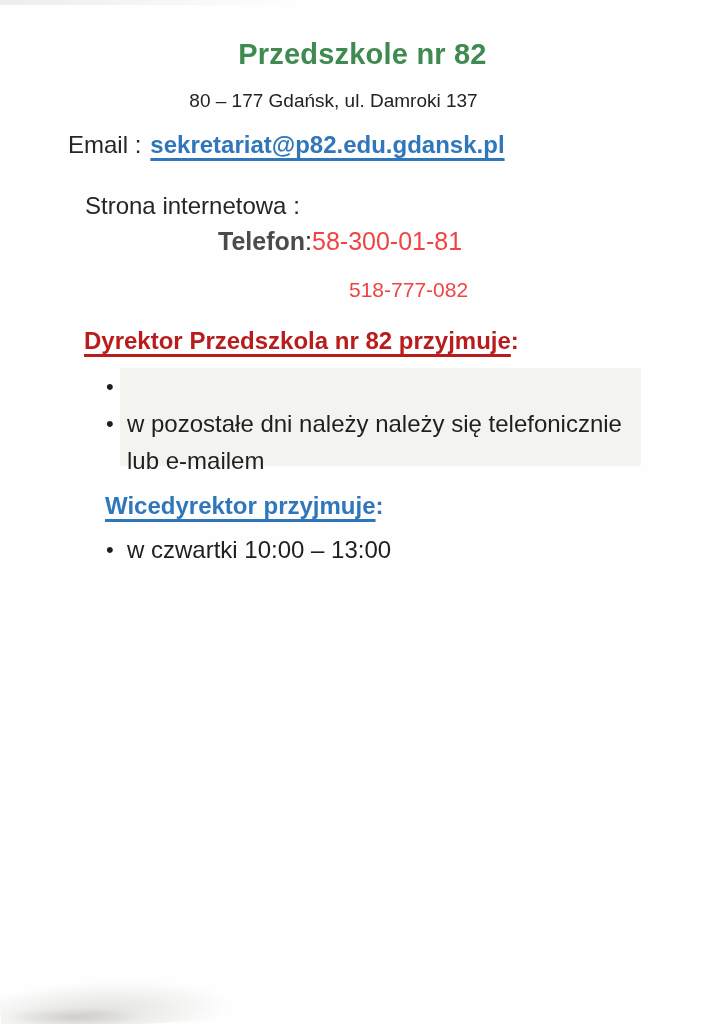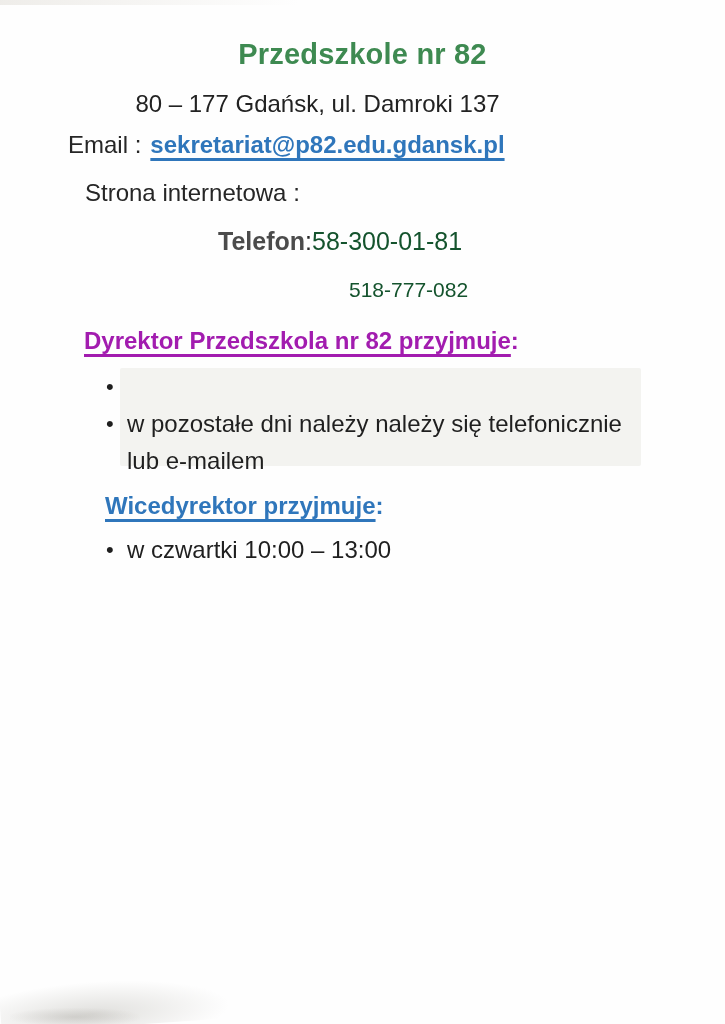--- a/index.html
+++ b/index.html
@@ -55,39 +55,39 @@
   .title {
     left: 0; top: 38px;
     width: 725px;
     text-align: center;
     font-size: 29px;
     font-weight: bold;
     letter-spacing: 0.2px;
   }
 
   .address {
-    left: 0; top: 90px;
+    left: 16px; top: 90px;
     width: 635px;
     text-align: center;
-    font-size: 24px;
+    font-size: 19px;
     color: #222222;
   }
 
   .line {
     display: flex;
     align-items: baseline;
     white-space: nowrap;
     font-size: 24px;
   }
   .email-line   { left: 68px;  top: 131px; gap: 9px; }
-  .website-line { left: 85px;  top: 179px; gap: 9px; }
+  .website-line { left: 85px;  top: 192px; gap: 9px; }
   .phone-line   { left: 218px; top: 227px; gap: 0; font-size: 25px; }
   .phone2-line  { left: 349px; top: 278px; font-size: 21px; }
   .phone-label { font-weight: bold; color: #4b4b4b; }
-  .phone-number { color: #14532d; }
+  .phone-number { color: #ef4444; }
 
   a.doc-link {
     cursor: pointer;
     font-weight: bold;
     text-decoration: none;
   }
   .email-link {
     text-decoration: underline !important;
     text-decoration-thickness: 2.5px !important;
     text-underline-offset: 5px;
@@ -152,21 +152,21 @@
   <div class="abs line phone-line">
     <span class="phone-label">Telefon</span>
     <span>:</span>
     <span class="phone-number">58-300-01-81</span>
   </div>
 
   <div class="abs line phone2-line">
     <span class="phone-number">518-777-082</span>
   </div>
 
-  <div class="abs section-heading heading-dyrektor" id="heading-director" style="color: #a21caf;">
+  <div class="abs section-heading heading-dyrektor" id="heading-director" style="color: #b91c1c;">
     <span class="hd-text">Dyrektor Przedszkola nr 82 przyjmuje</span><span>:</span>
   </div>
 
   <ul class="abs bullets bullets-director">
     <li>
       <span class="dot">•</span>
     </li>
     <li>
       <span class="dot">•</span>
       <span class="li-text">

